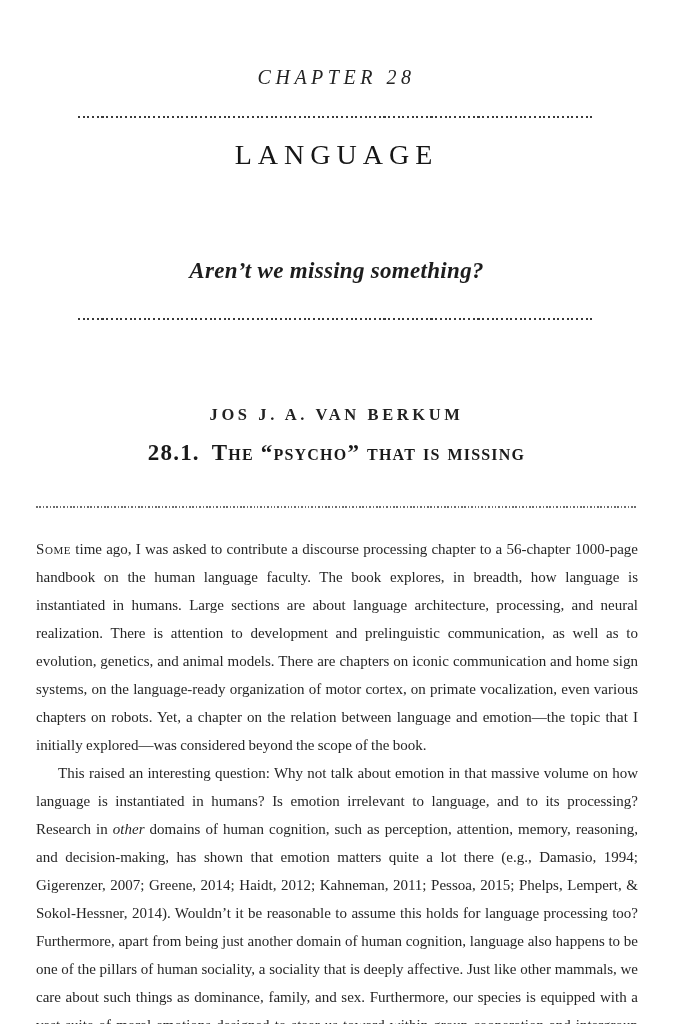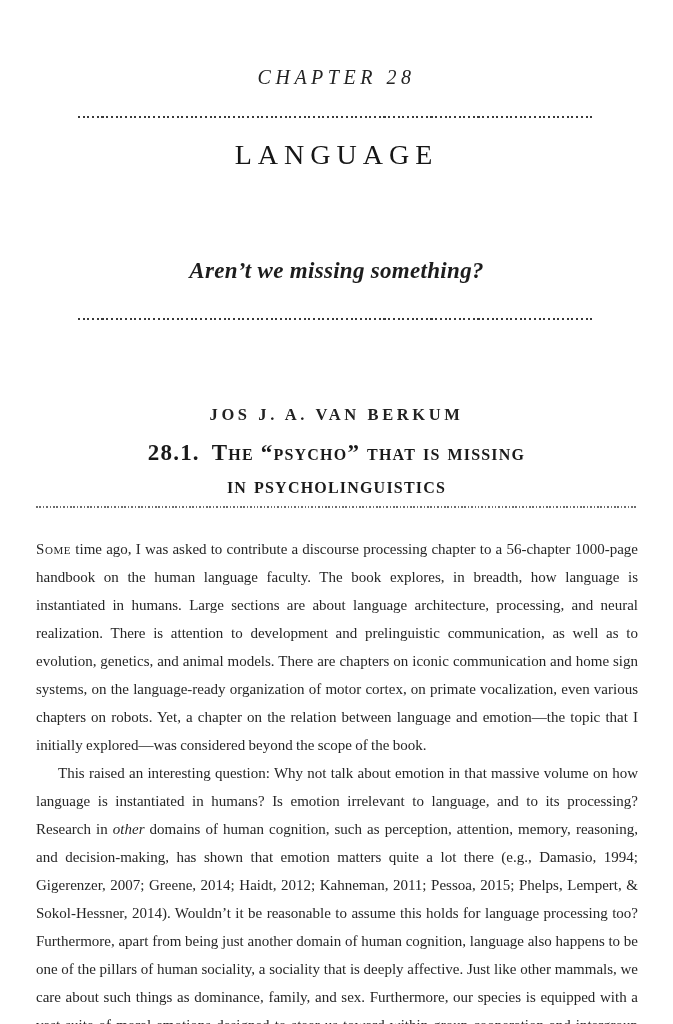--- a/index.html
+++ b/index.html
@@ -106,21 +106,20 @@
   </h1>
 
   <div class="centered subtitle">Aren’t we missing something?</div>
 
   <div class="rule rule-short rule-2"></div>
 
   <div class="centered author">JOS J. A. VAN BERKUM</div>
 
   <h2 class="centered section-heading">
     <span class="sh-line"><span class="sh-num">28.1.</span><span class="sh-sc">The “psycho” that is missing</span></span>
-    <span class="sh-line"><span class="sh-sc">in psycholinguistics</span></span>
   </h2>
 
   <div class="rule rule-long"></div>
 
   <div class="body-text">
     <p class="para para-1"><span class="lead-sc">Some</span><span> time ago, I was asked to contribute a discourse processing chapter to a 56-chapter 1000-page handbook on the human language faculty. The book explores, in breadth, how language is instantiated in humans. Large sections are about language architecture, processing, and neural realization. There is attention to development and prelinguistic communication, as well as to evolution, genetics, and animal models. There are chapters on iconic communication and home sign systems, on the language-ready organization of motor cortex, on primate vocalization, even various chapters on robots. Yet, a chapter on the relation between language and emotion—the topic that I initially explored—was considered beyond the scope of the book.</span></p>
     <p class="para para-2"><span>This raised an interesting question: Why not talk about emotion in that massive volume on how language is instantiated in humans? Is emotion irrelevant to language, and to its processing? Research in </span><em class="ital">other</em><span> domains of human cognition, such as perception, attention, memory, reasoning, and decision-making, has shown that emotion matters quite a lot there (e.g., Damasio, 1994; Gigerenzer, 2007; Greene, 2014; Haidt, 2012; Kahneman, 2011; Pessoa, 2015; Phelps, Lempert, &amp; Sokol-Hessner, 2014). Wouldn’t it be reasonable to assume this holds for language processing too? Furthermore, apart from being just another domain of human cognition, language also happens to be one of the pillars of human sociality, a sociality that is deeply affective. Just like other mammals, we care about such things as dominance, family, and sex. Furthermore, our species is equipped with a vast suite of moral emotions designed to steer us toward within-group cooperation and intergroup distancing (Greene, 2014). Language is a primary channel for expressing these various ingredients of our social life. The</span></p>
   </div>
 
 </div>

